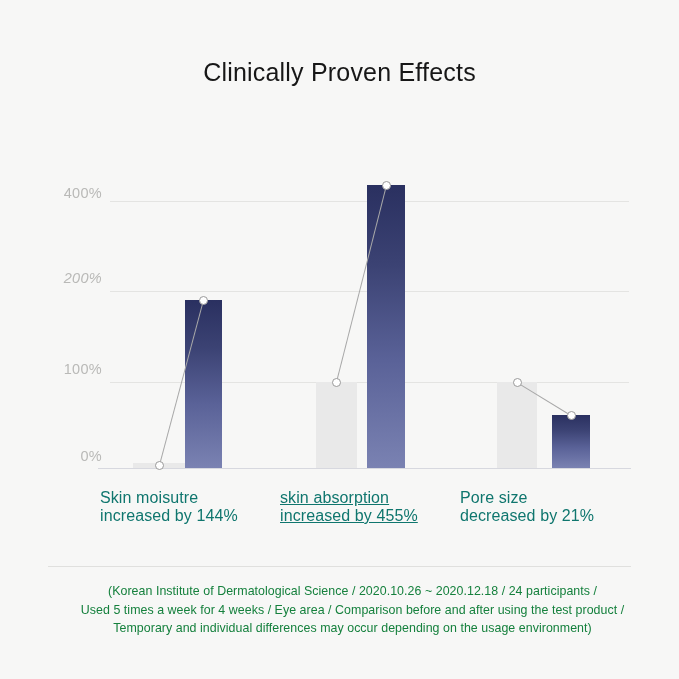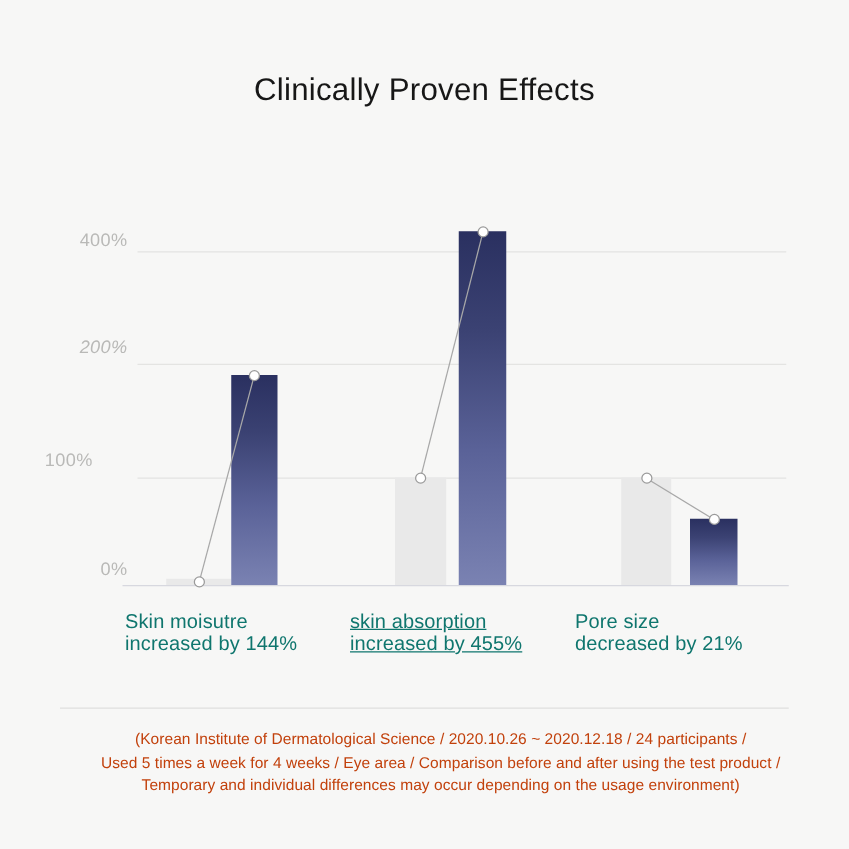--- a/index.html
+++ b/index.html
@@ -75,21 +75,21 @@
     left:48px;right:48px;top:566px;
     height:1px;background:#e0e0de;
   }
 
   .footnote{
     position:absolute;
     left:0;right:0;top:582px;
     text-align:center;
     font-size:12.4px;
     line-height:18.5px;
-    color:#c2410c;
+    color:#15803d;
     letter-spacing:0.05px;
     margin-left:26px;
   }
   .footnote div{white-space:nowrap;}
 </style>
 </head>
 <body>
 
 <div id="page">
 
@@ -97,21 +97,21 @@
 
   <div class="plot">
 
     <div class="gridline" style="left:110px;width:519px;top:201px;"></div>
     <div class="gridline" style="left:110px;width:519px;top:291px;"></div>
     <div class="gridline" style="left:110px;width:519px;top:382px;"></div>
     <div class="baseline" style="left:98px;width:533px;top:468px;"></div>
 
     <div class="ytick" style="left:32px;top:185px;">400%</div>
     <div class="ytick" style="left:32px;top:270px;font-style:italic;">200%</div>
-    <div class="ytick" style="left:20px;top:361px;text-align:center;">100%</div>
+    <div class="ytick" style="left:32px;top:361px;">100%</div>
     <div class="ytick" style="left:32px;top:448px;">0%</div>
 
     <div class="bar bar-gray" style="left:133px;top:463px;width:52px;height:5px;"></div>
     <div class="bar bar-navy" style="left:185px;top:300px;width:37px;height:168px;"></div>
 
     <div class="connector" style="left:159px;top:465px;width:171px;transform:rotate(-75.06deg);"></div>
     <div class="dot" style="left:154.5px;top:460.5px;"></div>
     <div class="dot" style="left:199px;top:295.5px;"></div>
 
     <div class="bar bar-gray" style="left:316px;top:382px;width:41px;height:86px;"></div>

